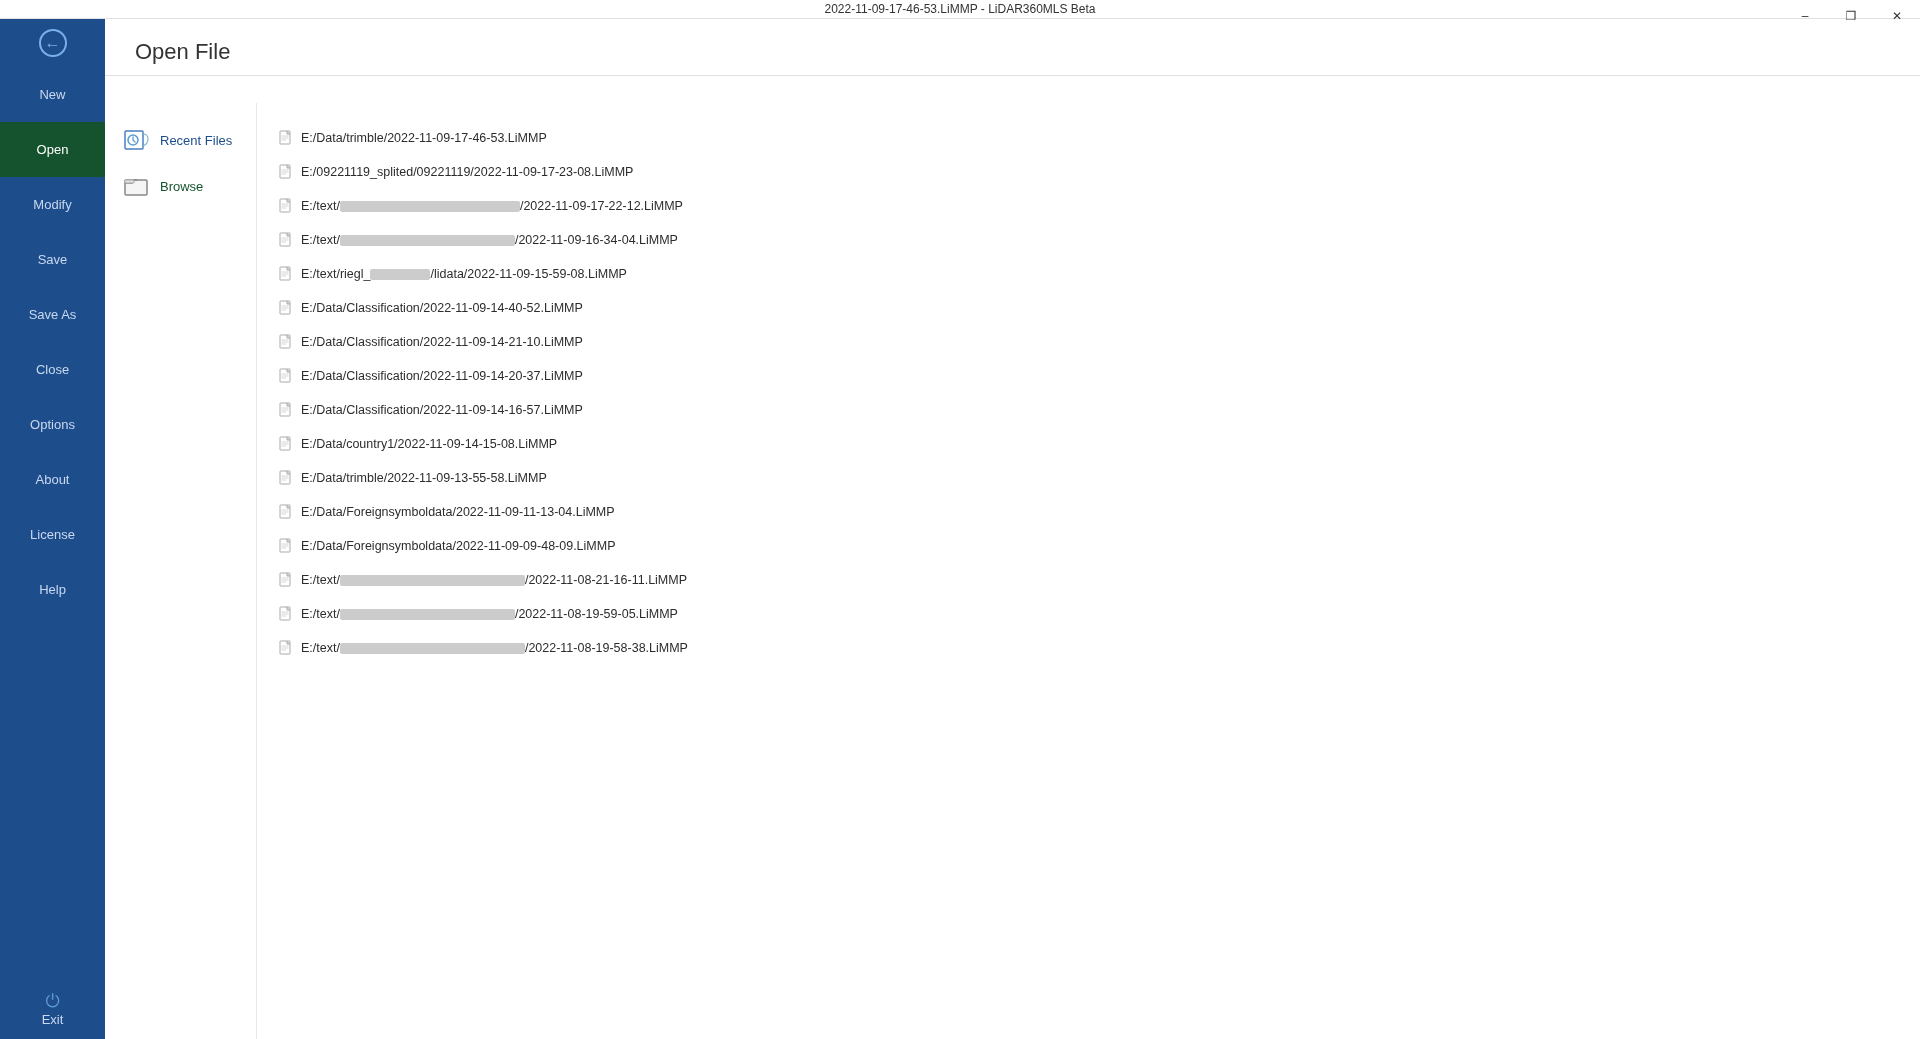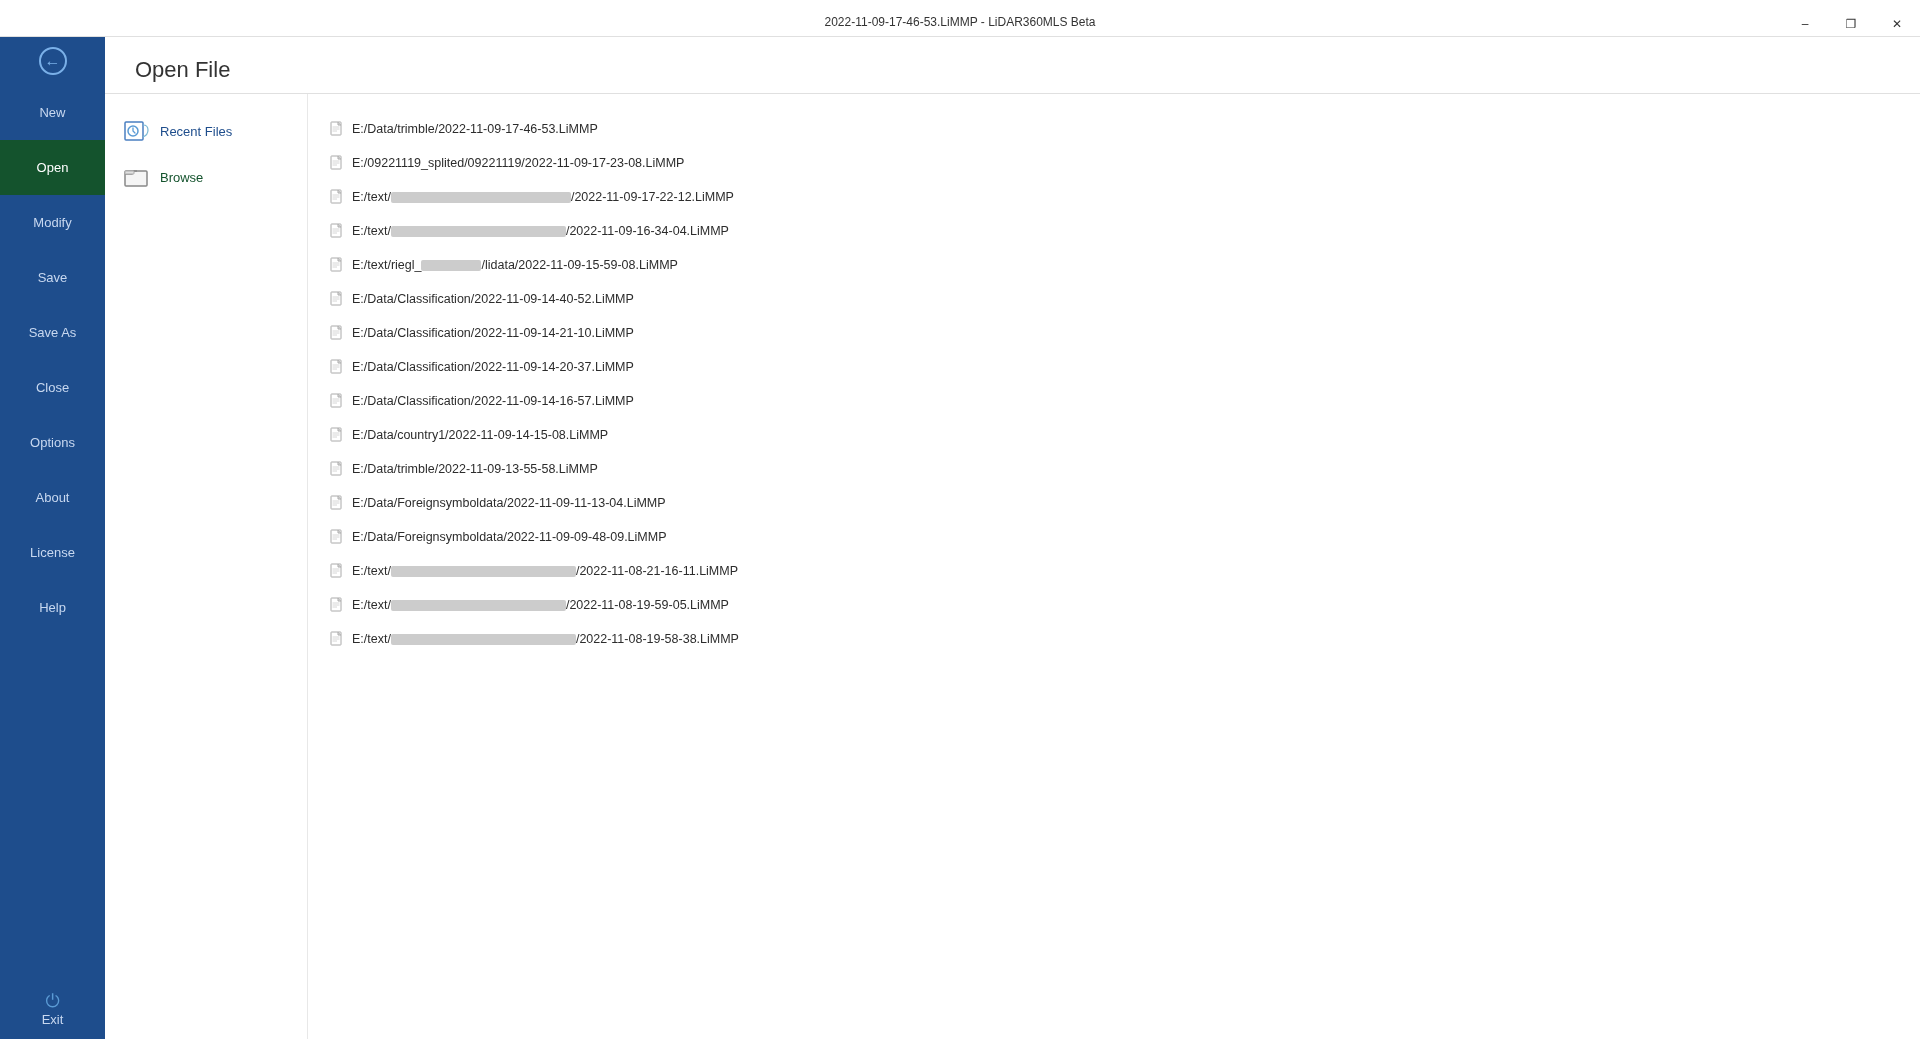--- a/index.html
+++ b/index.html
@@ -1,27 +1,26 @@
 <!DOCTYPE html>
 <html><head>
   <meta charset="utf-8">
   <style>
     * { margin: 0; padding: 0; box-sizing: border-box; }
     body { width: 1920px; height: 1039px; font-family: 'Segoe UI', Arial, sans-serif; background: #fff; display: flex; flex-direction: column; overflow: hidden; }
 
     
     .title-bar {
-      height: 29px;
+      height: 19px;
       background: #fff;
       display: flex;
       align-items: center;
       justify-content: center;
       position: relative;
       border-bottom: 1px solid #e0e0e0;
-      margin-top: 8px;
     }
     .title-bar-title {
       font-size: 12px;
       color: #333;
     }
     .title-bar-controls {
       position: absolute;
       right: 0;
       top: 0;
       display: flex;
@@ -98,20 +97,21 @@
       color: #5b9bd5;
     }
 
     
     .content {
       flex: 1;
       background: #fff;
       display: flex;
       flex-direction: column;
       overflow: hidden;
+      gap: 27px;
     }
 
     
     .page-header {
       padding: 20px 30px 10px 30px;
       border-bottom: 1px solid #e0e0e0;
     }
     .page-title {
       font-size: 22px;
       color: #333;
@@ -120,21 +120,21 @@
 
     
     .inner-layout {
       display: flex;
       flex: 1;
       overflow: hidden;
     }
 
     
     .left-panel {
-      width: 203px;
+      width: 152px;
       padding: 20px 15px;
       display: flex;
       flex-direction: column;
       gap: 12px;
       border-right: 1px solid #e8e8e8;
       flex-shrink: 0;
     }
 
     .panel-item {
       display: flex;

